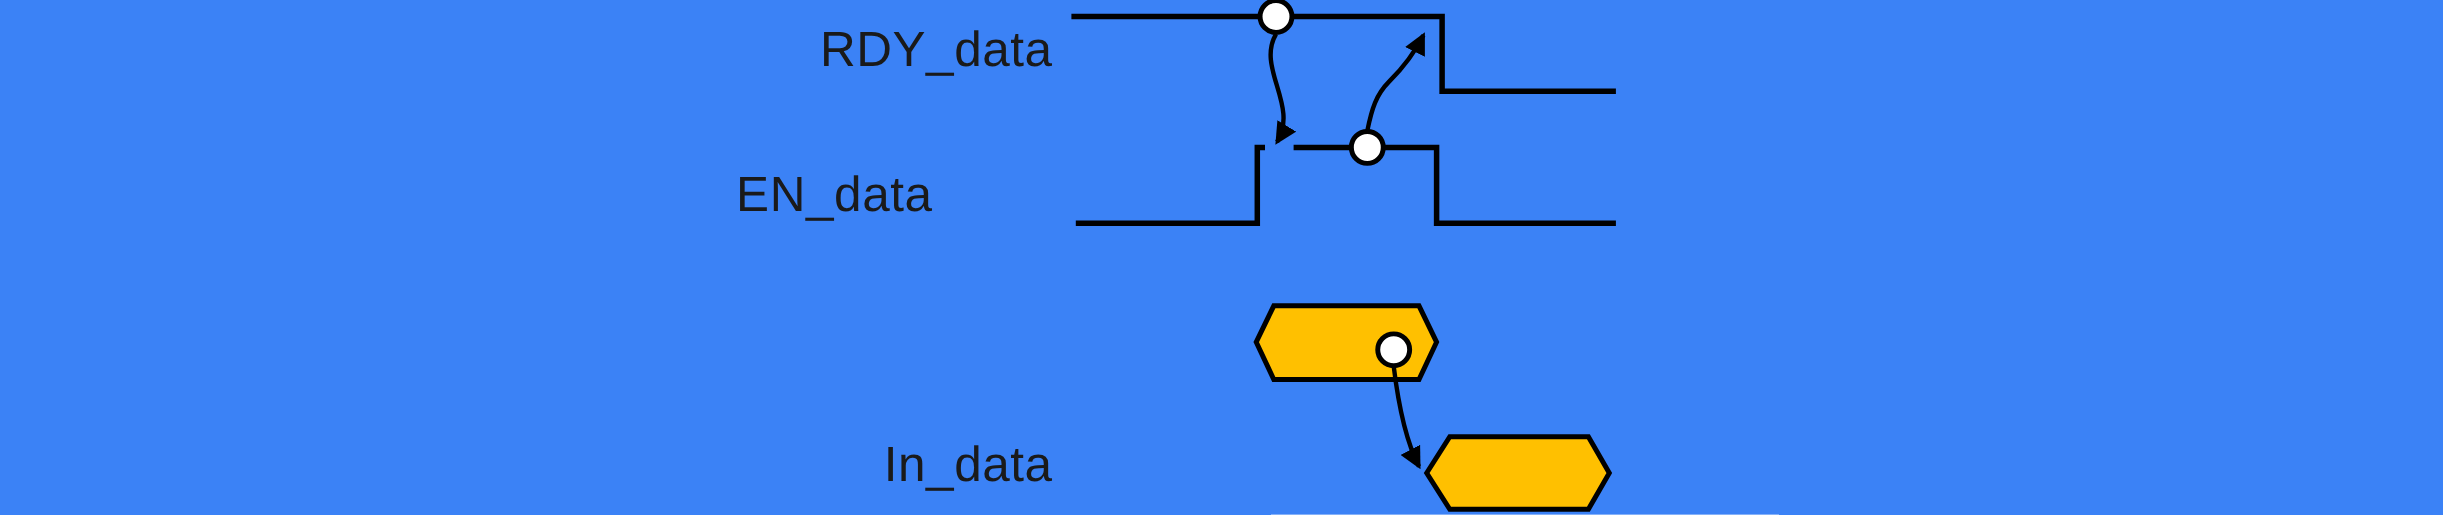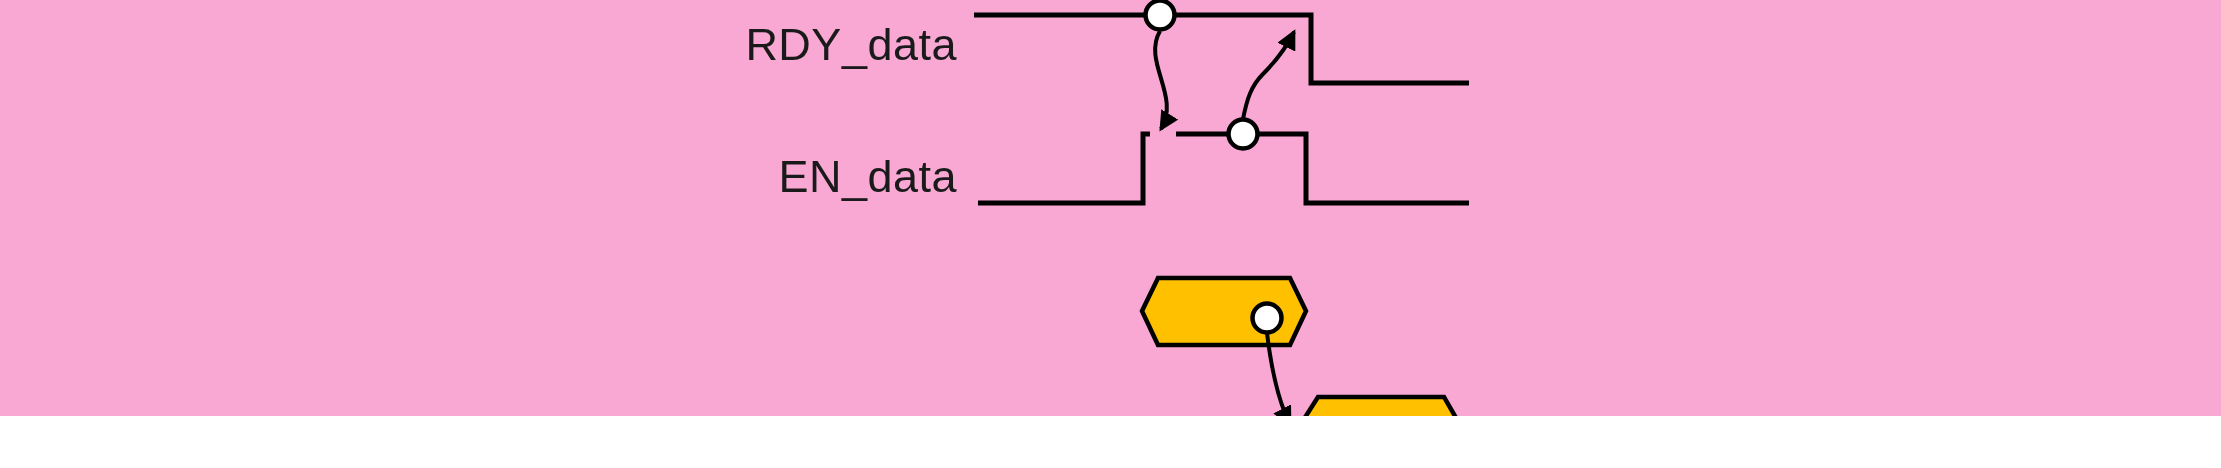--- a/index.html
+++ b/index.html
@@ -4,53 +4,54 @@
 <style>
   html, body {
     margin: 0;
     padding: 0;
     background: #ffffff;
     overflow: hidden;
   }
   .canvas {
     position: relative;
     width: 2221px;
-    height: 416px;
-    background: #f9a8d4;
+    height: 468px;
+    background: #3b82f6;
     font-family: "Liberation Sans", sans-serif;
   }
   .sig-label {
     position: absolute;
     left: 560px;
     width: 397px;
     text-align: right;
     font-size: 45px;
     line-height: 45px;
     font-weight: 400;
     color: #1a1a1a;
     letter-spacing: 0.5px;
     white-space: nowrap;
   }
   .lbl-rdy   { top: 22px;  }
-  .lbl-en    { top: 154px; }
+  .lbl-en    { top: 154px; text-align: center; }
   .lbl-data  { top: 284px; }
   .lbl-indat { top: 399px; }
   svg.wave {
     position: absolute;
     left: 0;
     top: 0;
   }
 </style>
 </head>
 <body>
 
 <div class="canvas">
 
   <div class="sig-label lbl-rdy">RDY_data</div>
   <div class="sig-label lbl-en">EN_data</div>
+  <div class="sig-label lbl-indat">In_data</div>
 
   <svg class="wave" width="2221" height="468" viewBox="0 0 2221 468">
     <defs>
       <marker id="arrowhead" viewBox="0 0 10 10" refX="8.5" refY="5" markerWidth="5" markerHeight="5" orient="auto">
         <path d="M0 0 L10 5 L0 10 z" fill="#000000"></path>
       </marker>
     </defs>
 
     <polygon points="1142,311 1158,278 1290,278 1306,311 1290,345 1158,345" stroke="#000000" stroke-width="4.5" stroke-linejoin="miter" fill="#ffc000"></polygon>
 

